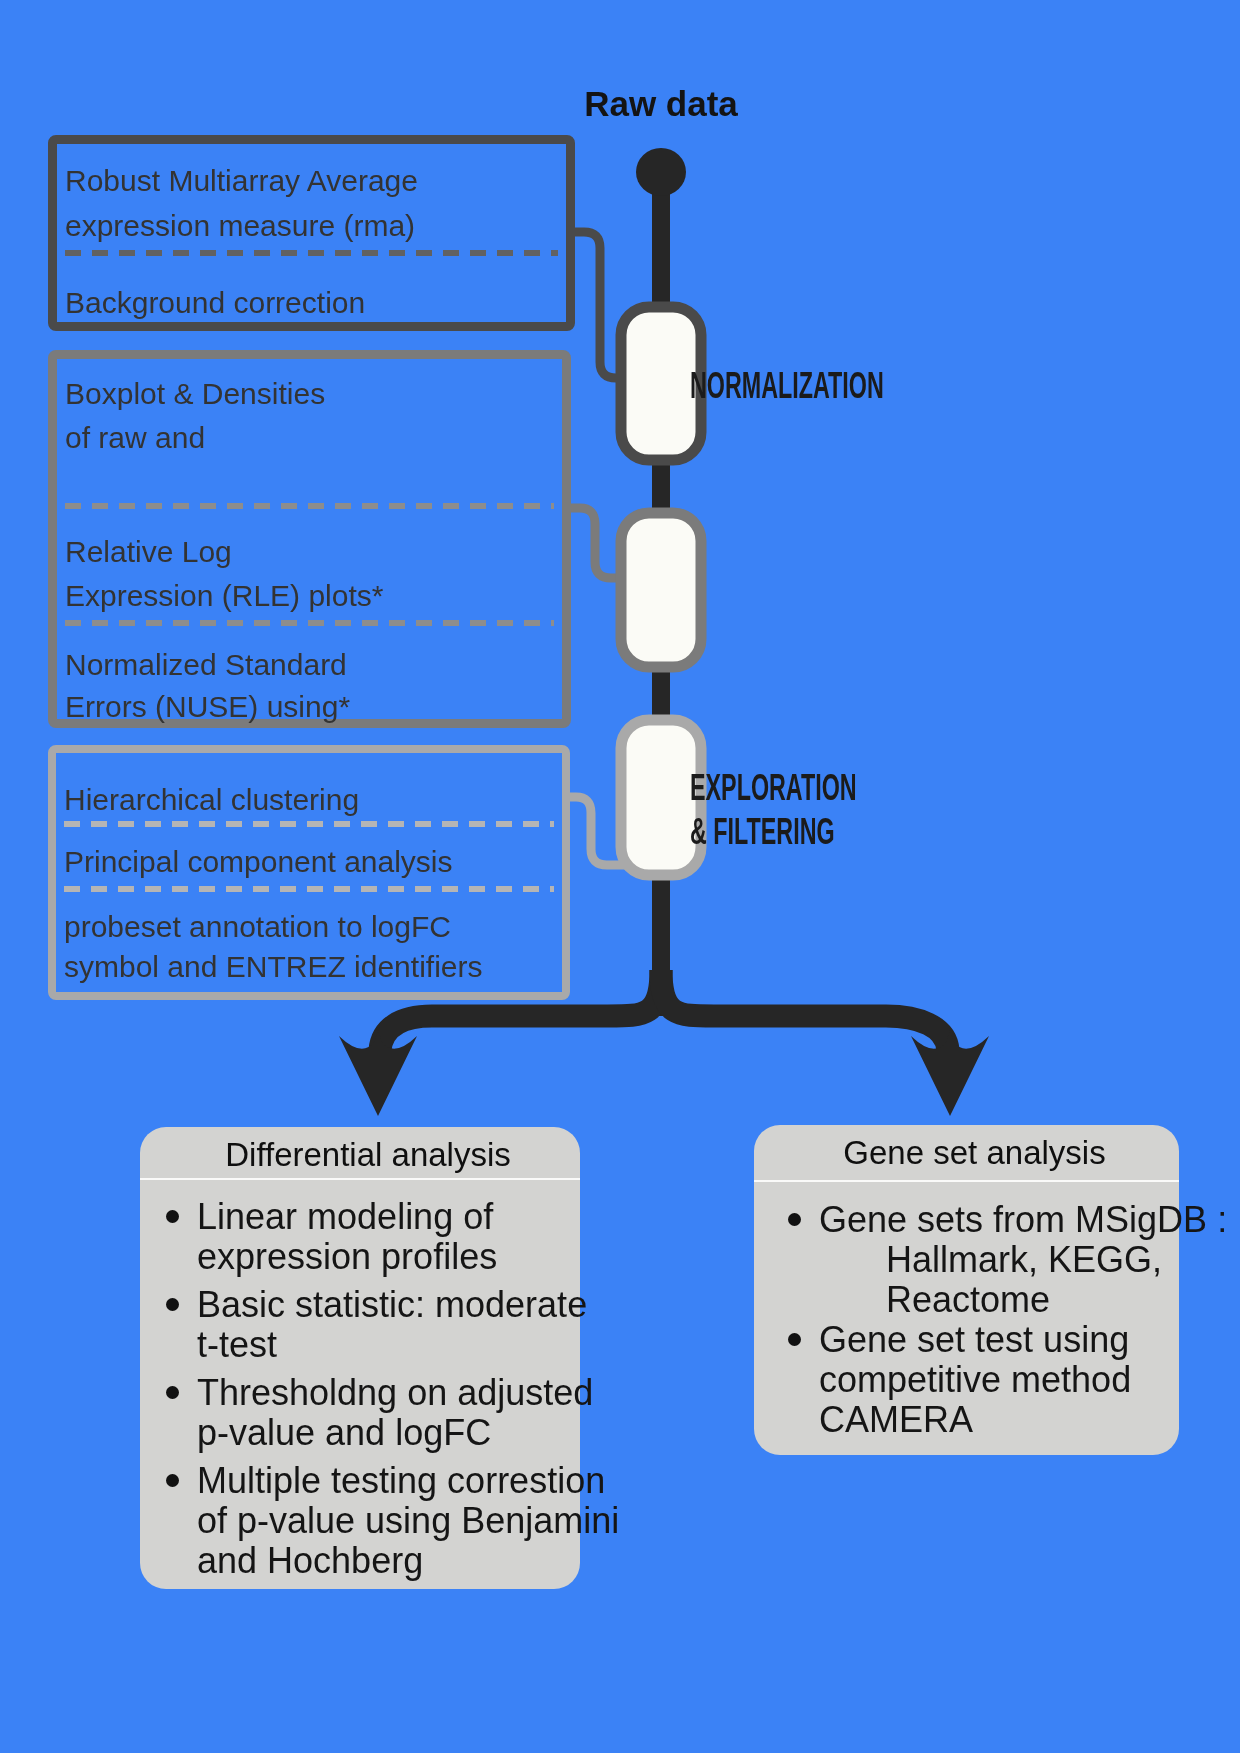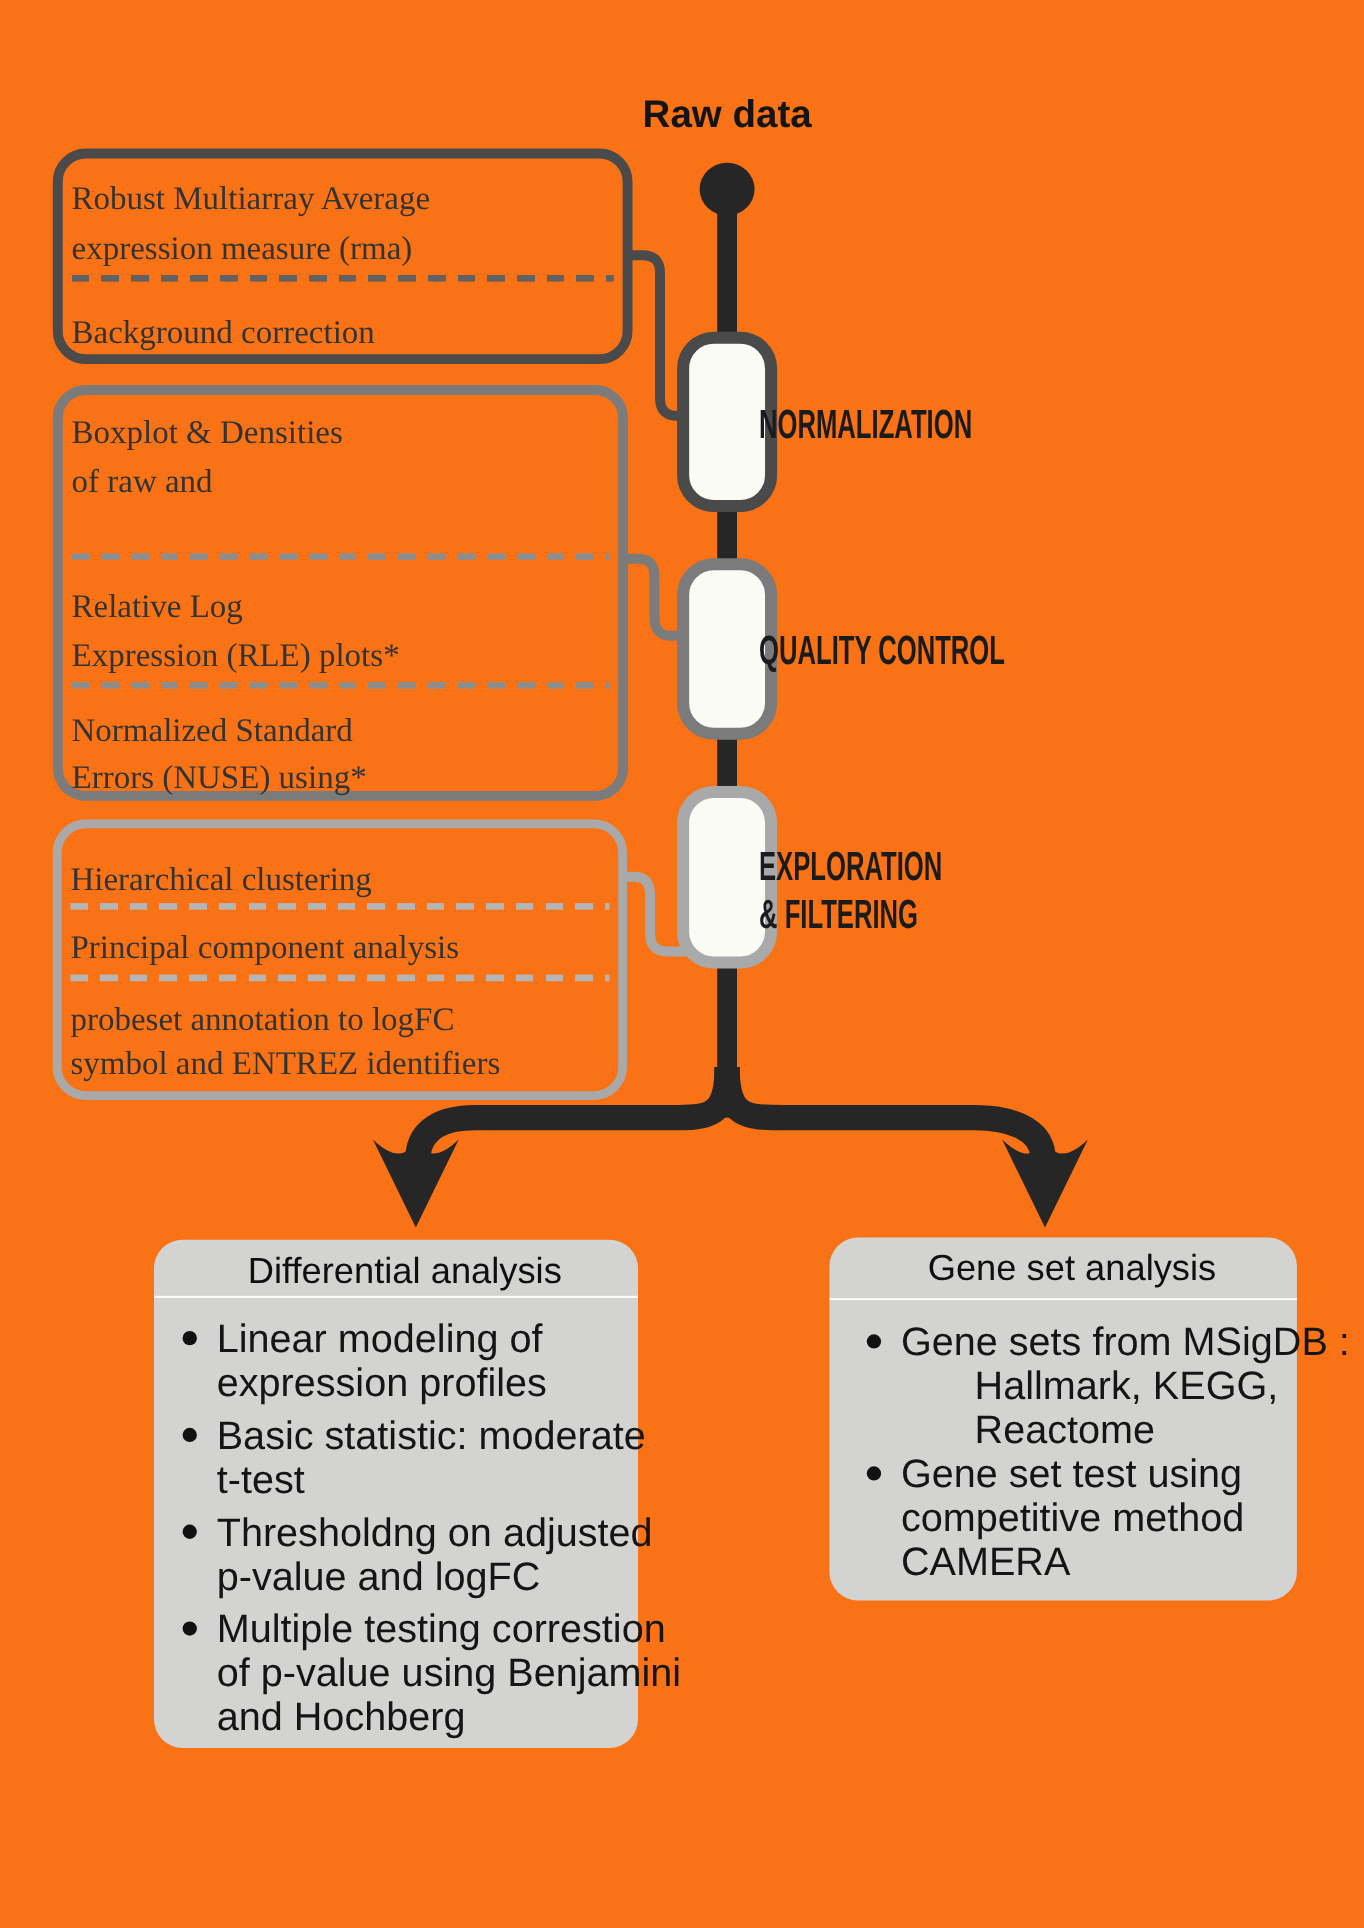--- a/index.html
+++ b/index.html
@@ -1,29 +1,29 @@
 <!DOCTYPE html>
 <html><head>
 <meta charset="utf-8">
 <style>
   html,body { margin:0; padding:0; background:#fff; }
   .canvas {
-    position:relative; width:1240px; height:1753px; background:#f97316;
+    position:relative; width:1240px; height:1753px; background:#3b82f6;
     font-family:"Liberation Sans", sans-serif; overflow:hidden;
   }
   .art { position:absolute; left:0; top:0; }
 
   .raw-label {
     position:absolute; left:561px; top:84px; width:200px; text-align:center;
     font-size:35px; font-weight:bold; color:#141414; white-space:nowrap;
   }
 
   .pbox {
     position:absolute; box-sizing:border-box; border-style:solid;
-    border-radius:30px; background:transparent;font-family:Liberation Serif, serif;
+    border-radius:8px; background:transparent;
   }
   .pbox1 { left:48px; top:135px; width:527px; height:196px; border-width:9px; border-color:#4a4a4a; }
   .pbox2 { left:48px; top:350px; width:523px; height:378px; border-width:9px; border-color:#7b7b7b; }
   .pbox3 { left:48px; top:745px; width:522px; height:255px; border-width:8px; border-color:#a9a9a9; }
 
   .pitem { position:absolute; left:8px; right:6px; font-size:30px; color:#333333; }
   .pitem div { white-space:nowrap; }
   .lh45 { line-height:45px; } .lh44 { line-height:44px; } .lh42 { line-height:42px; } .lh40 { line-height:40px; }
 
   .dash { position:absolute; left:8px; right:8px; height:6px; }
@@ -120,23 +120,20 @@
     <div class="dash dash3" style="top:133px;"></div>
     <div class="pitem lh40" style="top:154px;">
       <div>probeset annotation to logFC</div>
       <div>symbol and ENTREZ identifiers</div>
     </div>
   </div>
 
   <div class="stage-label" style="top:364px;">
     <div>NORMALIZATION</div>
   </div>
-  <div class="stage-label" style="top:570px;">
-    <div>QUALITY CONTROL</div>
-  </div>
   <div class="stage-label" style="top:766px;">
     <div>EXPLORATION</div>
     <div>&amp; FILTERING</div>
   </div>
 
   <div class="abox" style="left:140px; top:1127px; width:440px; height:462px;">
     <div class="abox-title">Differential analysis</div>
     <div class="abox-sep"></div>
     <ul class="bullets" style="top:70px; left:57px; right:8px;">
       <li>

